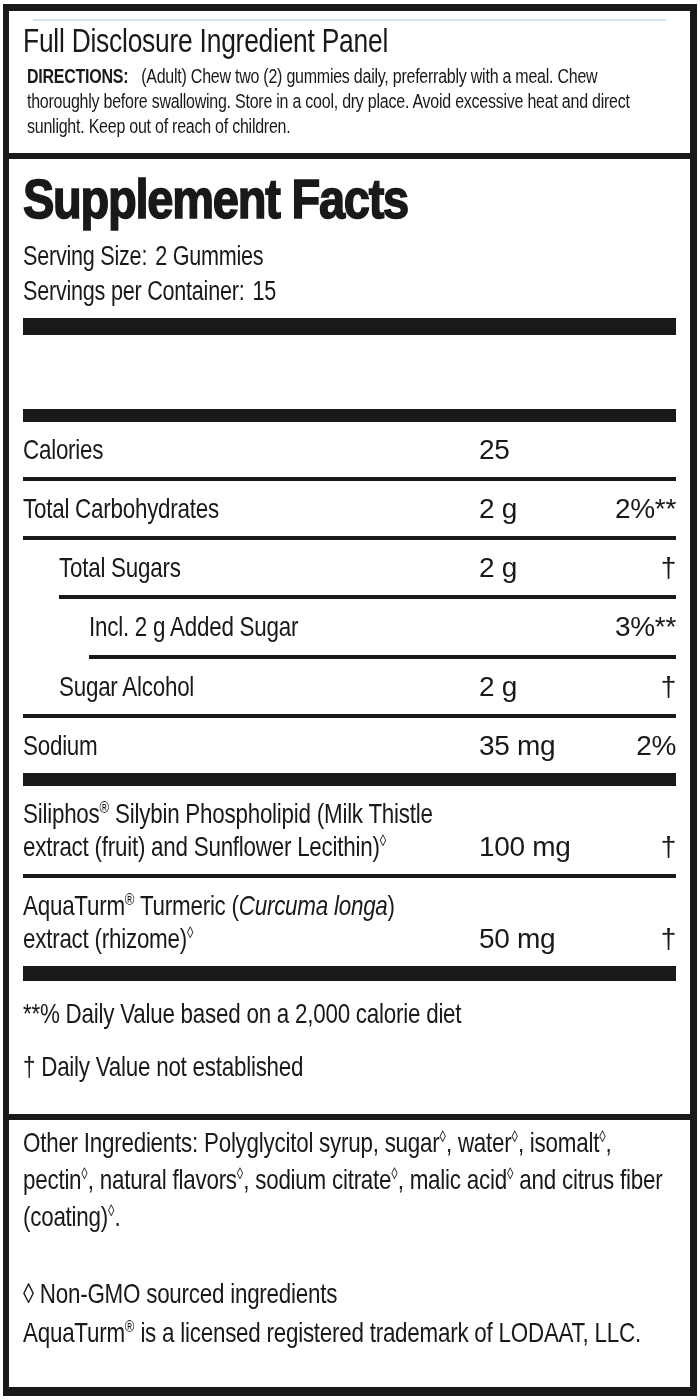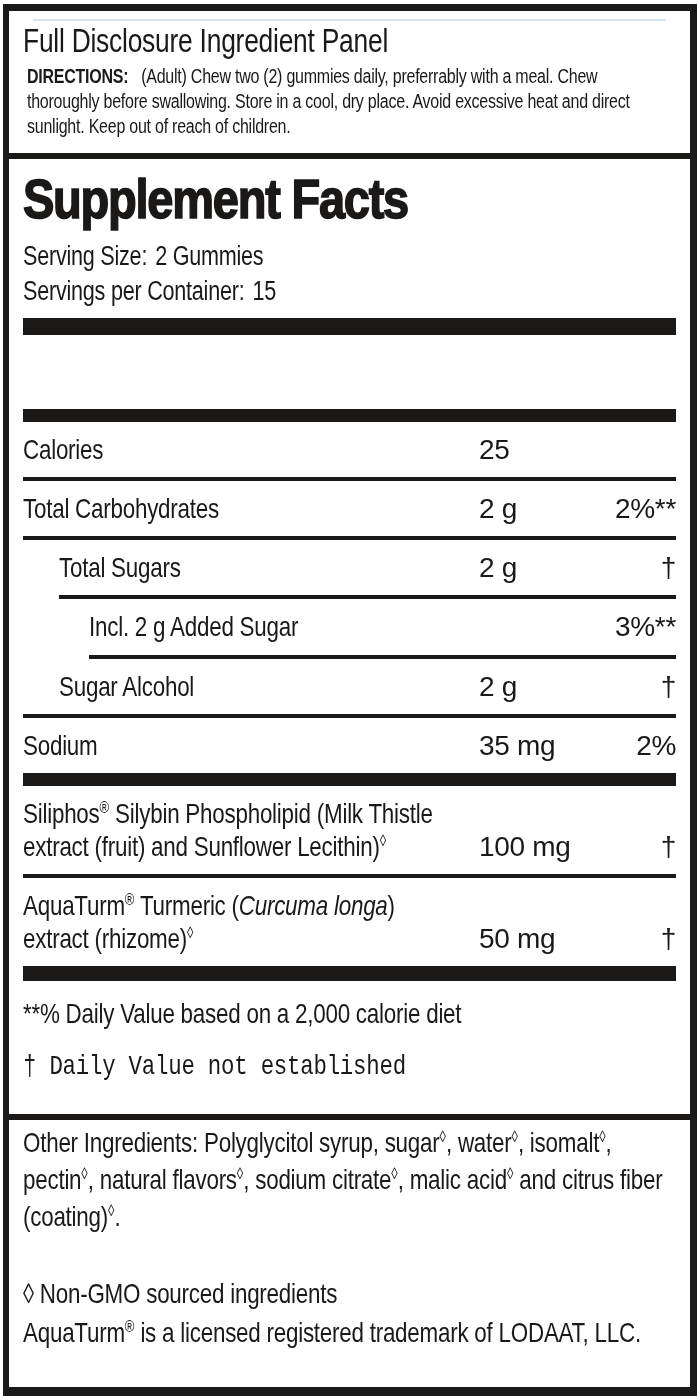--- a/index.html
+++ b/index.html
@@ -62,21 +62,21 @@
   .nm.ind1 { padding-left: 36px; }
   .nm.ind2 { padding-left: 66px; }
   .amt { flex: 0 0 105px; }
   .dv  { flex: 0 0 92px; text-align: right; }
   .rule { height: 4px; background: var(--ink); }
   .rule.r36 { margin-left: 36px; }
   .rule.r64 { margin-left: 66px; }
 
   .fnote { margin: 0; font-size: 28px; line-height: 1.2; }
   .fnote.f1 { margin-top: 16px; }
-  .fnote.f2 { margin-top: 20px; margin-bottom: 0; padding-bottom: 20px; font-family: Liberation Mono, monospace; }
+  .fnote.f2 { margin-top: 20px; margin-bottom: 0; padding-bottom: 20px; }
 
   .other { padding-top: 12px; }
   .oi { margin: 0 0 40px 0; font-size: 28px; line-height: 1.33; }
   .ng { margin: 0 0 3px 0; font-size: 28px; line-height: 1.3; }
   .tm { margin: 0; font-size: 28px; line-height: 1.3; }
   .tm.tm1 { margin-bottom: 9px; }
 
   sup { font-size: 58%; vertical-align: super; line-height: 0; letter-spacing: 0; }
   i { font-style: italic; }
 </style>

